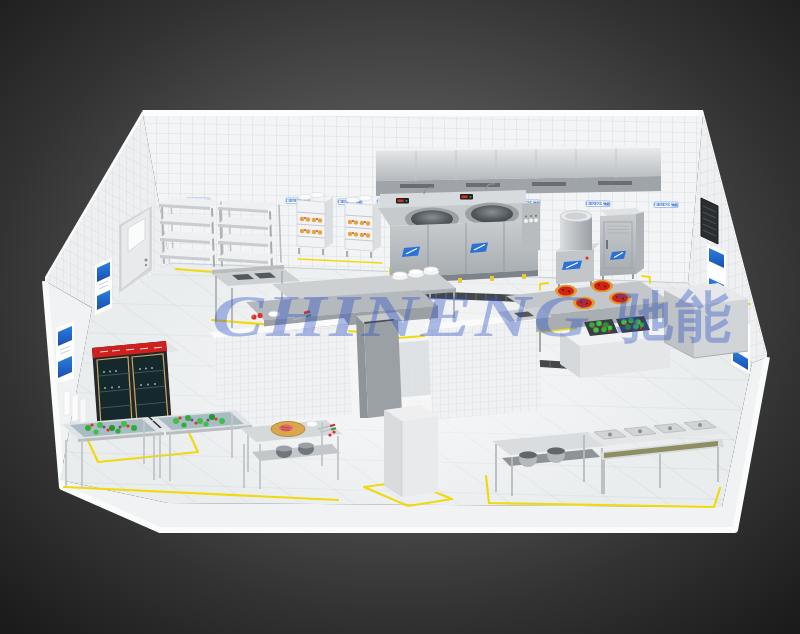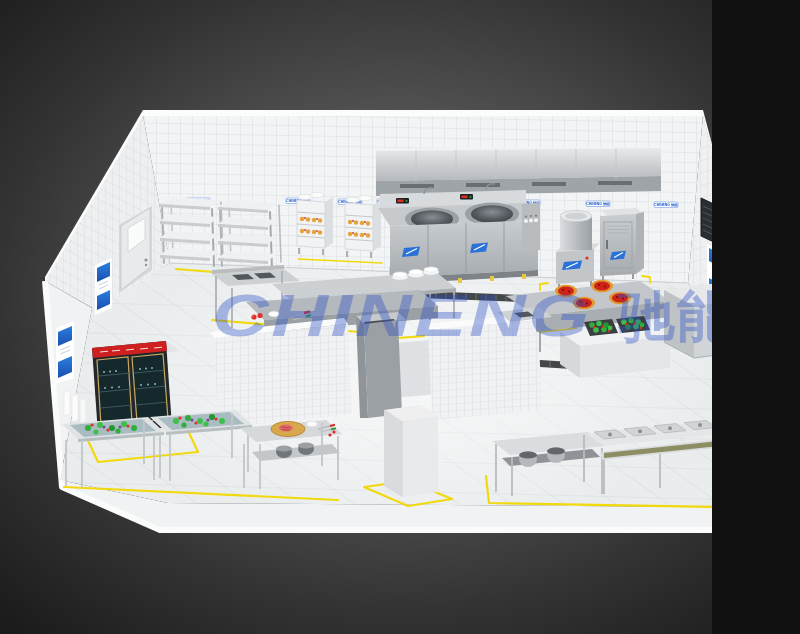--- a/index.html
+++ b/index.html
@@ -1,17 +1,17 @@
 <!DOCTYPE html>
 <html><head>
 <meta charset="utf-8">
 <style>
   html,body{margin:0;padding:0;background:#111;}
-  .stage{position:relative;width:712px;height:634px;overflow:hidden;
-         font-family:Liberation Sans, sans-serif;}
+  .stage{position:relative;width:800px;height:634px;overflow:hidden;
+         font-family:Liberation Serif, serif;}
   svg{position:absolute;inset:0;display:block;}
   .wm{font-weight:bold;font-style:italic;letter-spacing:2px;}
   .lbl{font-weight:bold;}
 </style>
 </head>
 <body>
 
 <div class="stage">
 <svg width="800" height="634" viewBox="0 0 800 634">
 <defs>

